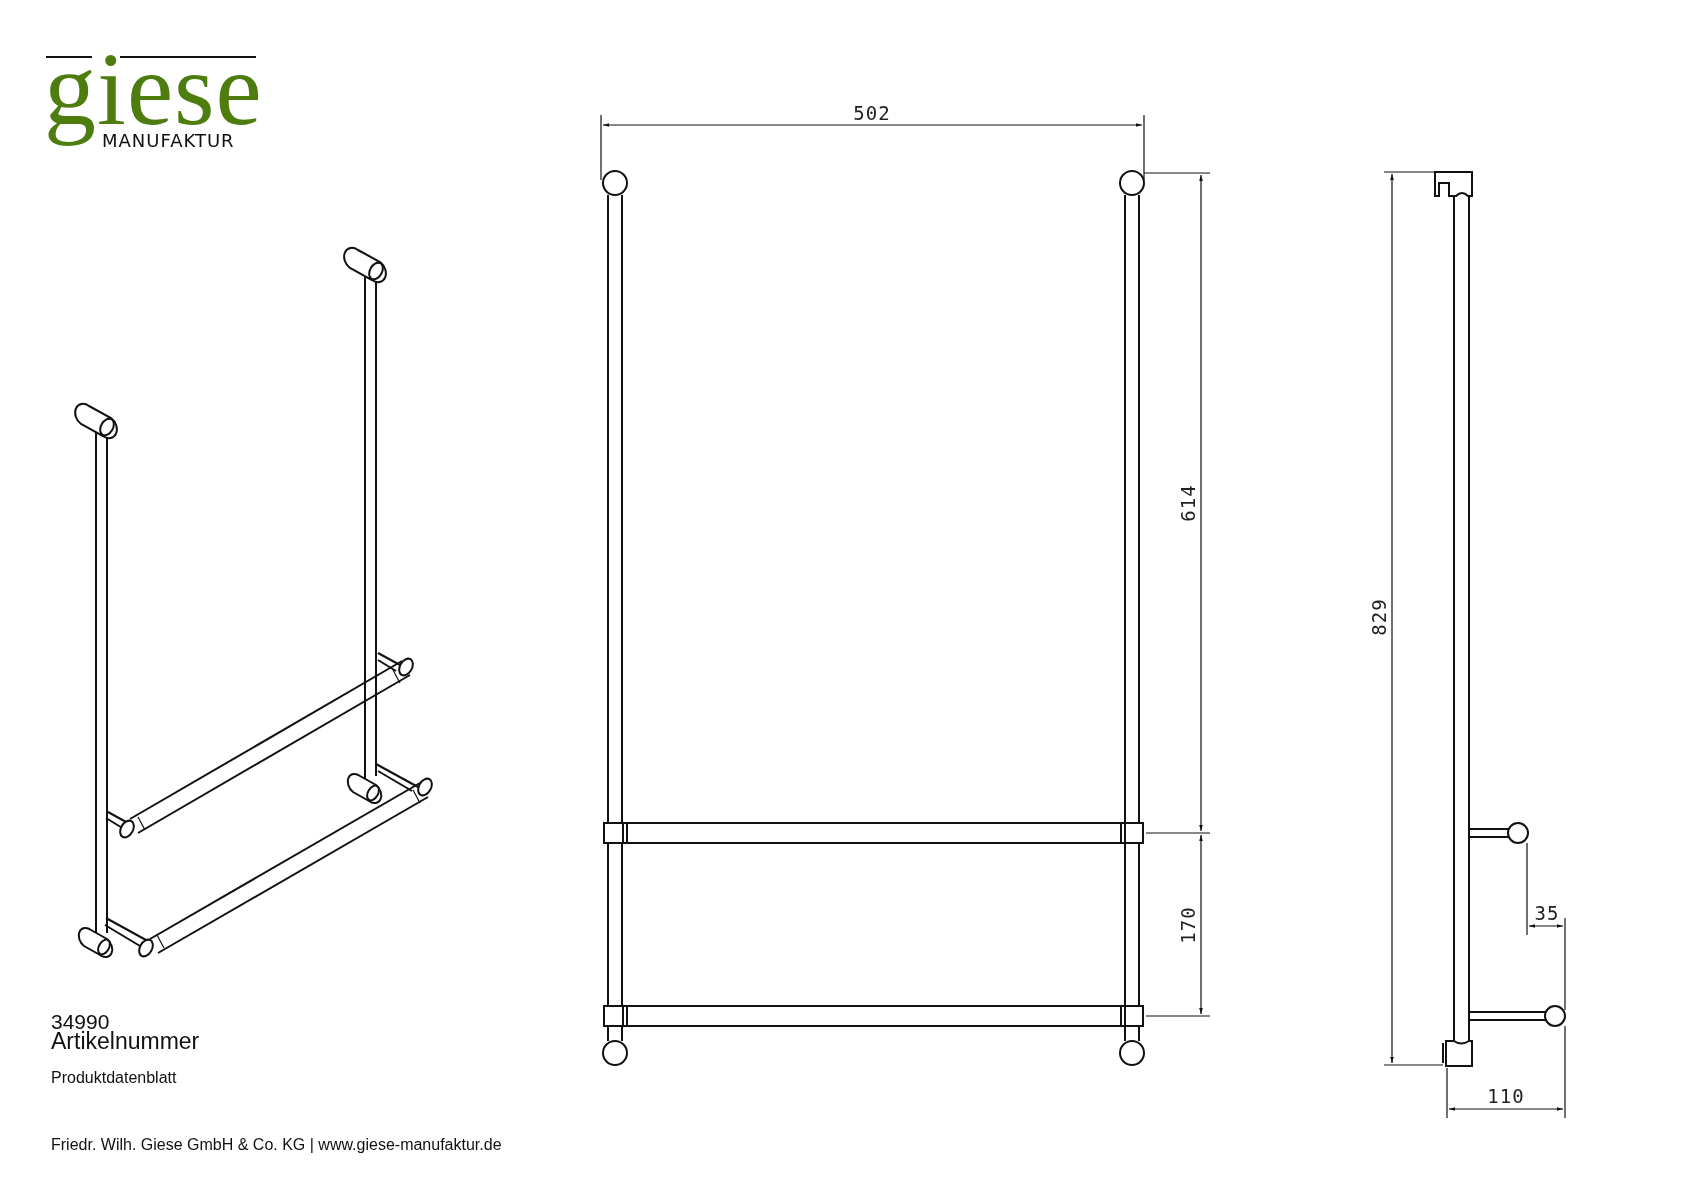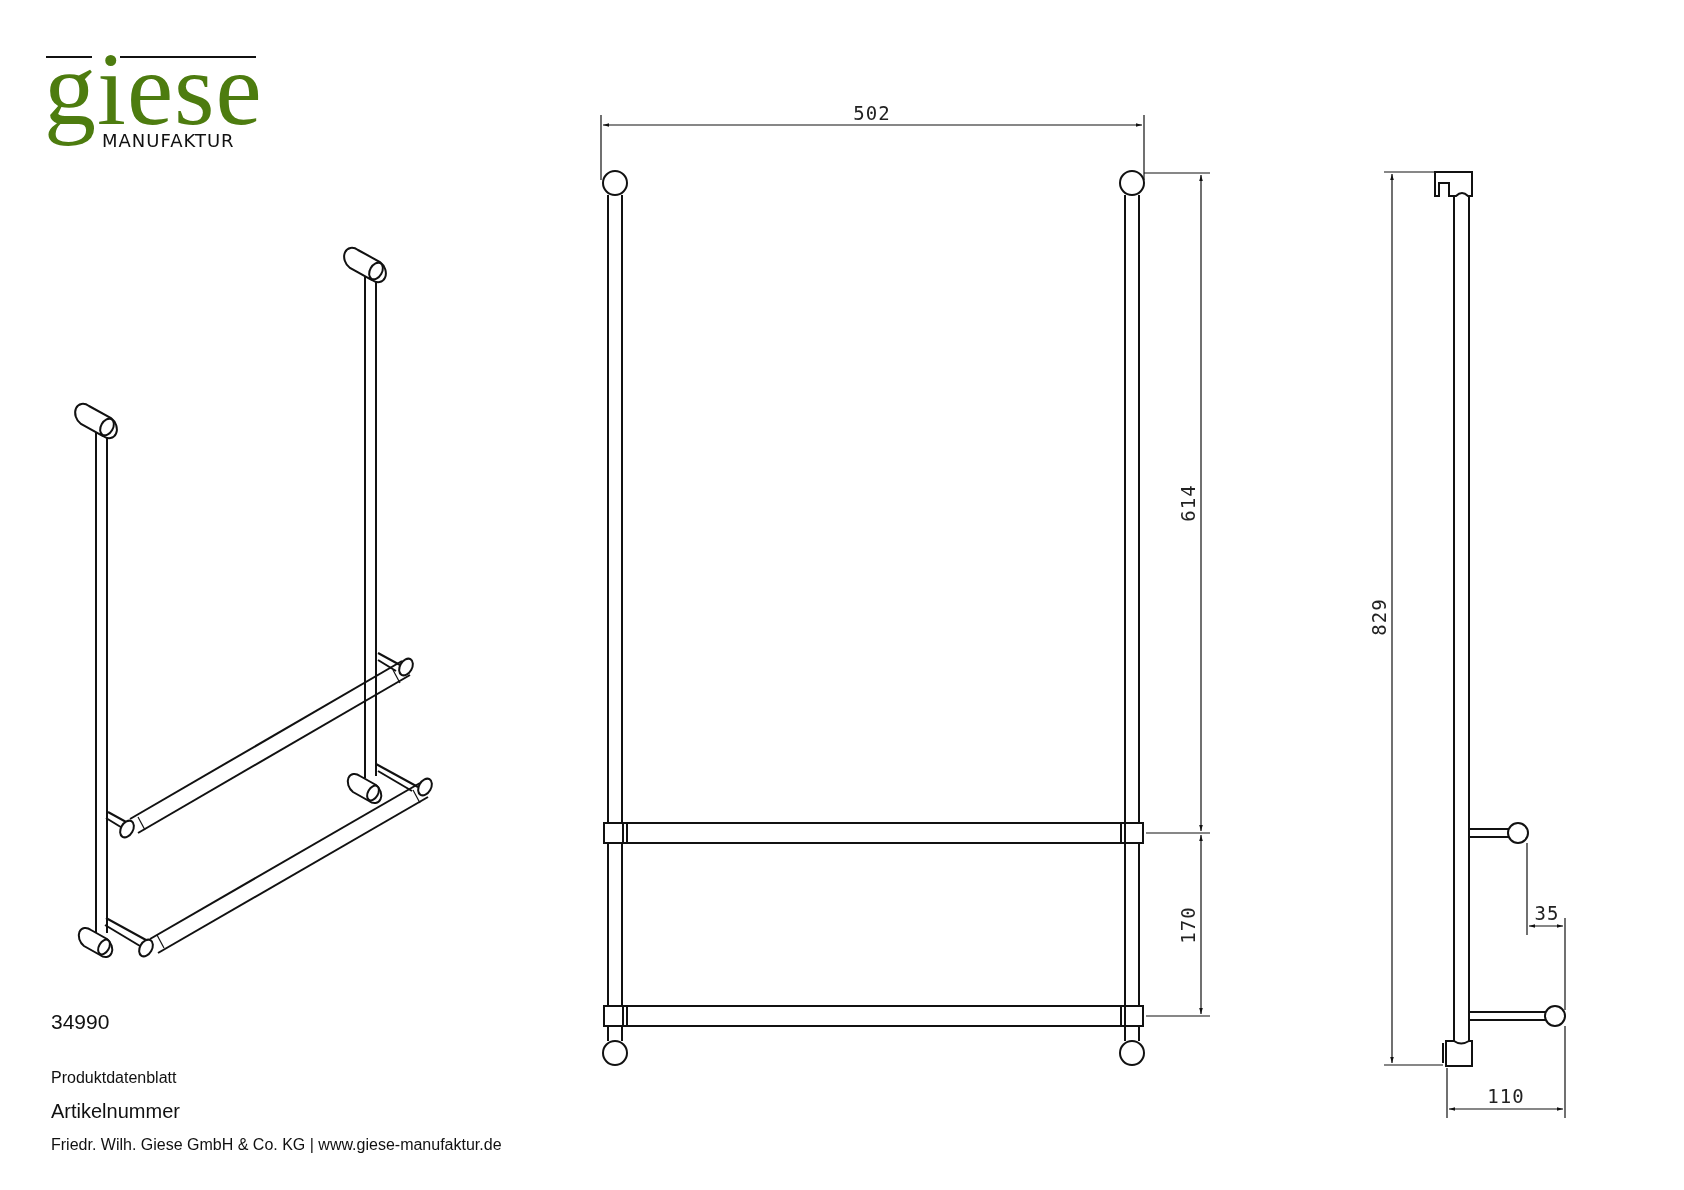--- a/index.html
+++ b/index.html
@@ -7,21 +7,21 @@
   svg.drawing { position: absolute; left: 0; top: 0; width: 1684px; height: 1190px; }
   .ln { stroke: #111; stroke-width: 2; fill: none; }
   .ln-thin { stroke: #111; stroke-width: 1.2; fill: none; }
   .fill-white { fill: #fff; }
   .dimtext { font-family: "DejaVu Sans Mono", monospace; font-size: 19px; fill: #222; font-weight: 300; letter-spacing: 1px; }
   .logo-giese { position: absolute; left: 44px; top: 44px; font-family: "Liberation Serif", serif; font-size: 104px; line-height: 90px; letter-spacing: 1px; color: #4d7c0f; }
   .logo-sub { position: absolute; left: 102px; top: 130px; font-family: "DejaVu Sans", sans-serif; font-size: 18px; letter-spacing: 1px; color: #111; }
   .logo-rule { position: absolute; top: 56px; height: 2px; background: #111; }
   .info { position: absolute; left: 51px; font-family: "Liberation Sans", sans-serif; color: #111; }
   .art-num { top: 1010px; font-size: 21px; }
-  .art-label { top: 1100px; font-size: 20px; }
+  .art-label { top: 1028px; font-size: 23px; }
   .sheet-title { top: 1069px; font-size: 16px; }
   .sheet-company { top: 1136px; font-size: 16px; }
 </style>
 </head>
 <body>
 
 <div>
   <div class="logo-rule" style="left:46px;width:46px;"></div>
   <div class="logo-rule" style="left:120px;width:136px;"></div>
   <div class="logo-giese">giese</div>

